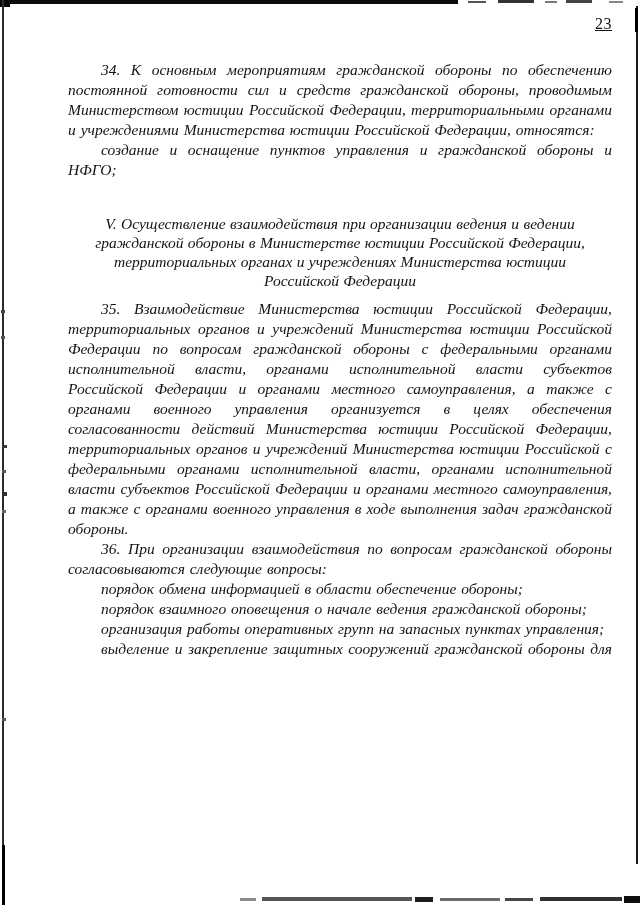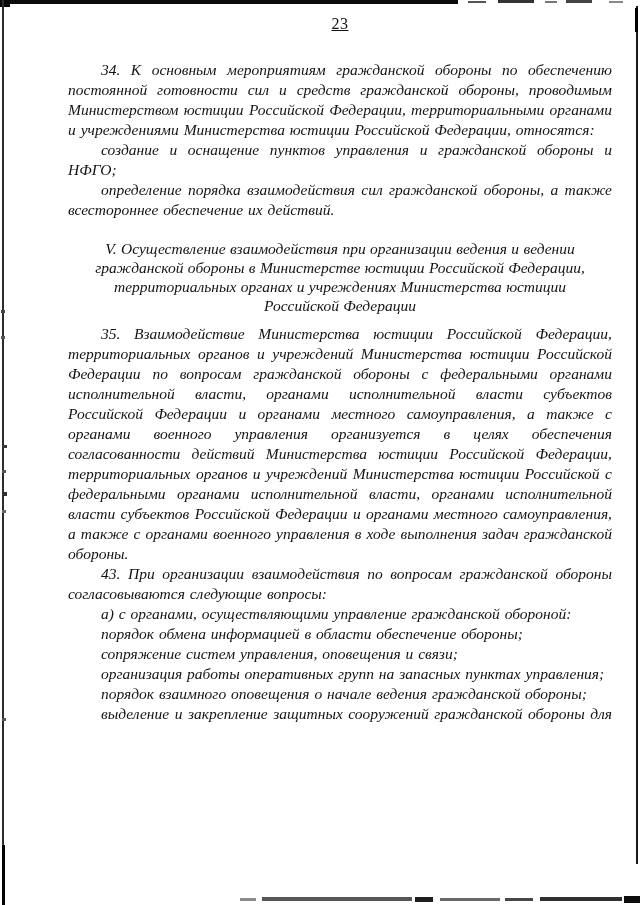--- a/index.html
+++ b/index.html
@@ -15,42 +15,42 @@
     font-family: "Liberation Serif", "DejaVu Serif", serif;
     color: #131313;
   }
   .page {
     position: absolute;
     left: 68px;
     top: 14px;
     width: 544px;
   }
   .page-number {
-    text-align: center;
+    text-align: right;
     font-size: 16px;
     line-height: 20px;
     margin: 0 0 26px 0;
     letter-spacing: 0.5px;
     text-decoration: underline;
   }
   .para {
     margin: 0;
     font-size: 15.5px;
     line-height: 20px;
     text-align: justify;
     text-indent: 33px;
     word-spacing: 1px;
     hyphens: none;
     font-style: italic;
   }
   .para.force-justify {
     text-align-last: justify;
   }
   .section-heading {
-    margin: 19px auto 9px auto;
+    margin: 34px auto 9px auto;
     max-width: 497px;
     font-size: 15.5px;
     line-height: 19px;
     text-align: center;
     text-indent: 0;
     word-spacing: 0.5px;
   }
   
   .artifact {
     position: absolute;
@@ -109,27 +109,24 @@
 <div class="artifact a-bot-5"></div>
 <div class="artifact a-bot-6"></div>
 <div class="artifact a-bot-7"></div>
 
 <div class="page">
 
   <div class="page-number">23</div>
 
   <p class="para">34. К основным мероприятиям гражданской обороны по обеспечению постоянной готовности сил и средств гражданской обороны, проводимым Министерством юстиции Российской Федерации, территориальными органами и учреждениями Министерства юстиции Российской Федерации, относятся:</p>
   <p class="para">создание и оснащение пунктов управления и гражданской обороны и НФГО;</p>
-  <p class="para">определение порядка взаимодействия сил гражданской обороны, а также всестороннее обеспечение их действий.</p>
 
   <p class="para section-heading">V. Осуществление взаимодействия при организации ведения и ведении гражданской обороны в Министерстве юстиции Российской Федерации, территориальных органах и учреждениях Министерства юстиции Российской Федерации</p>
 
   <p class="para">35. Взаимодействие Министерства юстиции Российской Федерации, территориальных органов и учреждений Министерства юстиции Российской Федерации по вопросам гражданской обороны с федеральными органами исполнительной власти, органами исполнительной власти субъектов Российской Федерации и органами местного самоуправления, а также с органами военного управления организуется в целях обеспечения согласованности действий Министерства юстиции Российской Федерации, территориальных органов и учреждений Министерства юстиции Российской с федеральными органами исполнительной власти, органами исполнительной власти субъектов Российской Федерации и органами местного самоуправления, а также с органами военного управления в ходе выполнения задач гражданской обороны.</p>
 
-  <p class="para">43. При организации взаимодействия по вопросам гражданской обороны согласовываются следующие вопросы:</p>
-  <p class="para">а) с органами, осуществляющими управление гражданской обороной:</p>
+  <p class="para">36. При организации взаимодействия по вопросам гражданской обороны согласовываются следующие вопросы:</p>
   <p class="para">порядок обмена информацией в области обеспечение обороны;</p>
-  <p class="para">сопряжение систем управления, оповещения и связи;</p>
+  <p class="para">порядок взаимного оповещения о начале ведения гражданской обороны;</p>
   <p class="para">организация работы оперативных групп на запасных пунктах управления;</p>
-  <p class="para">порядок взаимного оповещения о начале ведения гражданской обороны;</p>
   <p class="para force-justify">выделение и закрепление защитных сооружений гражданской обороны для</p>
 
 </div>
 
 </body></html>

